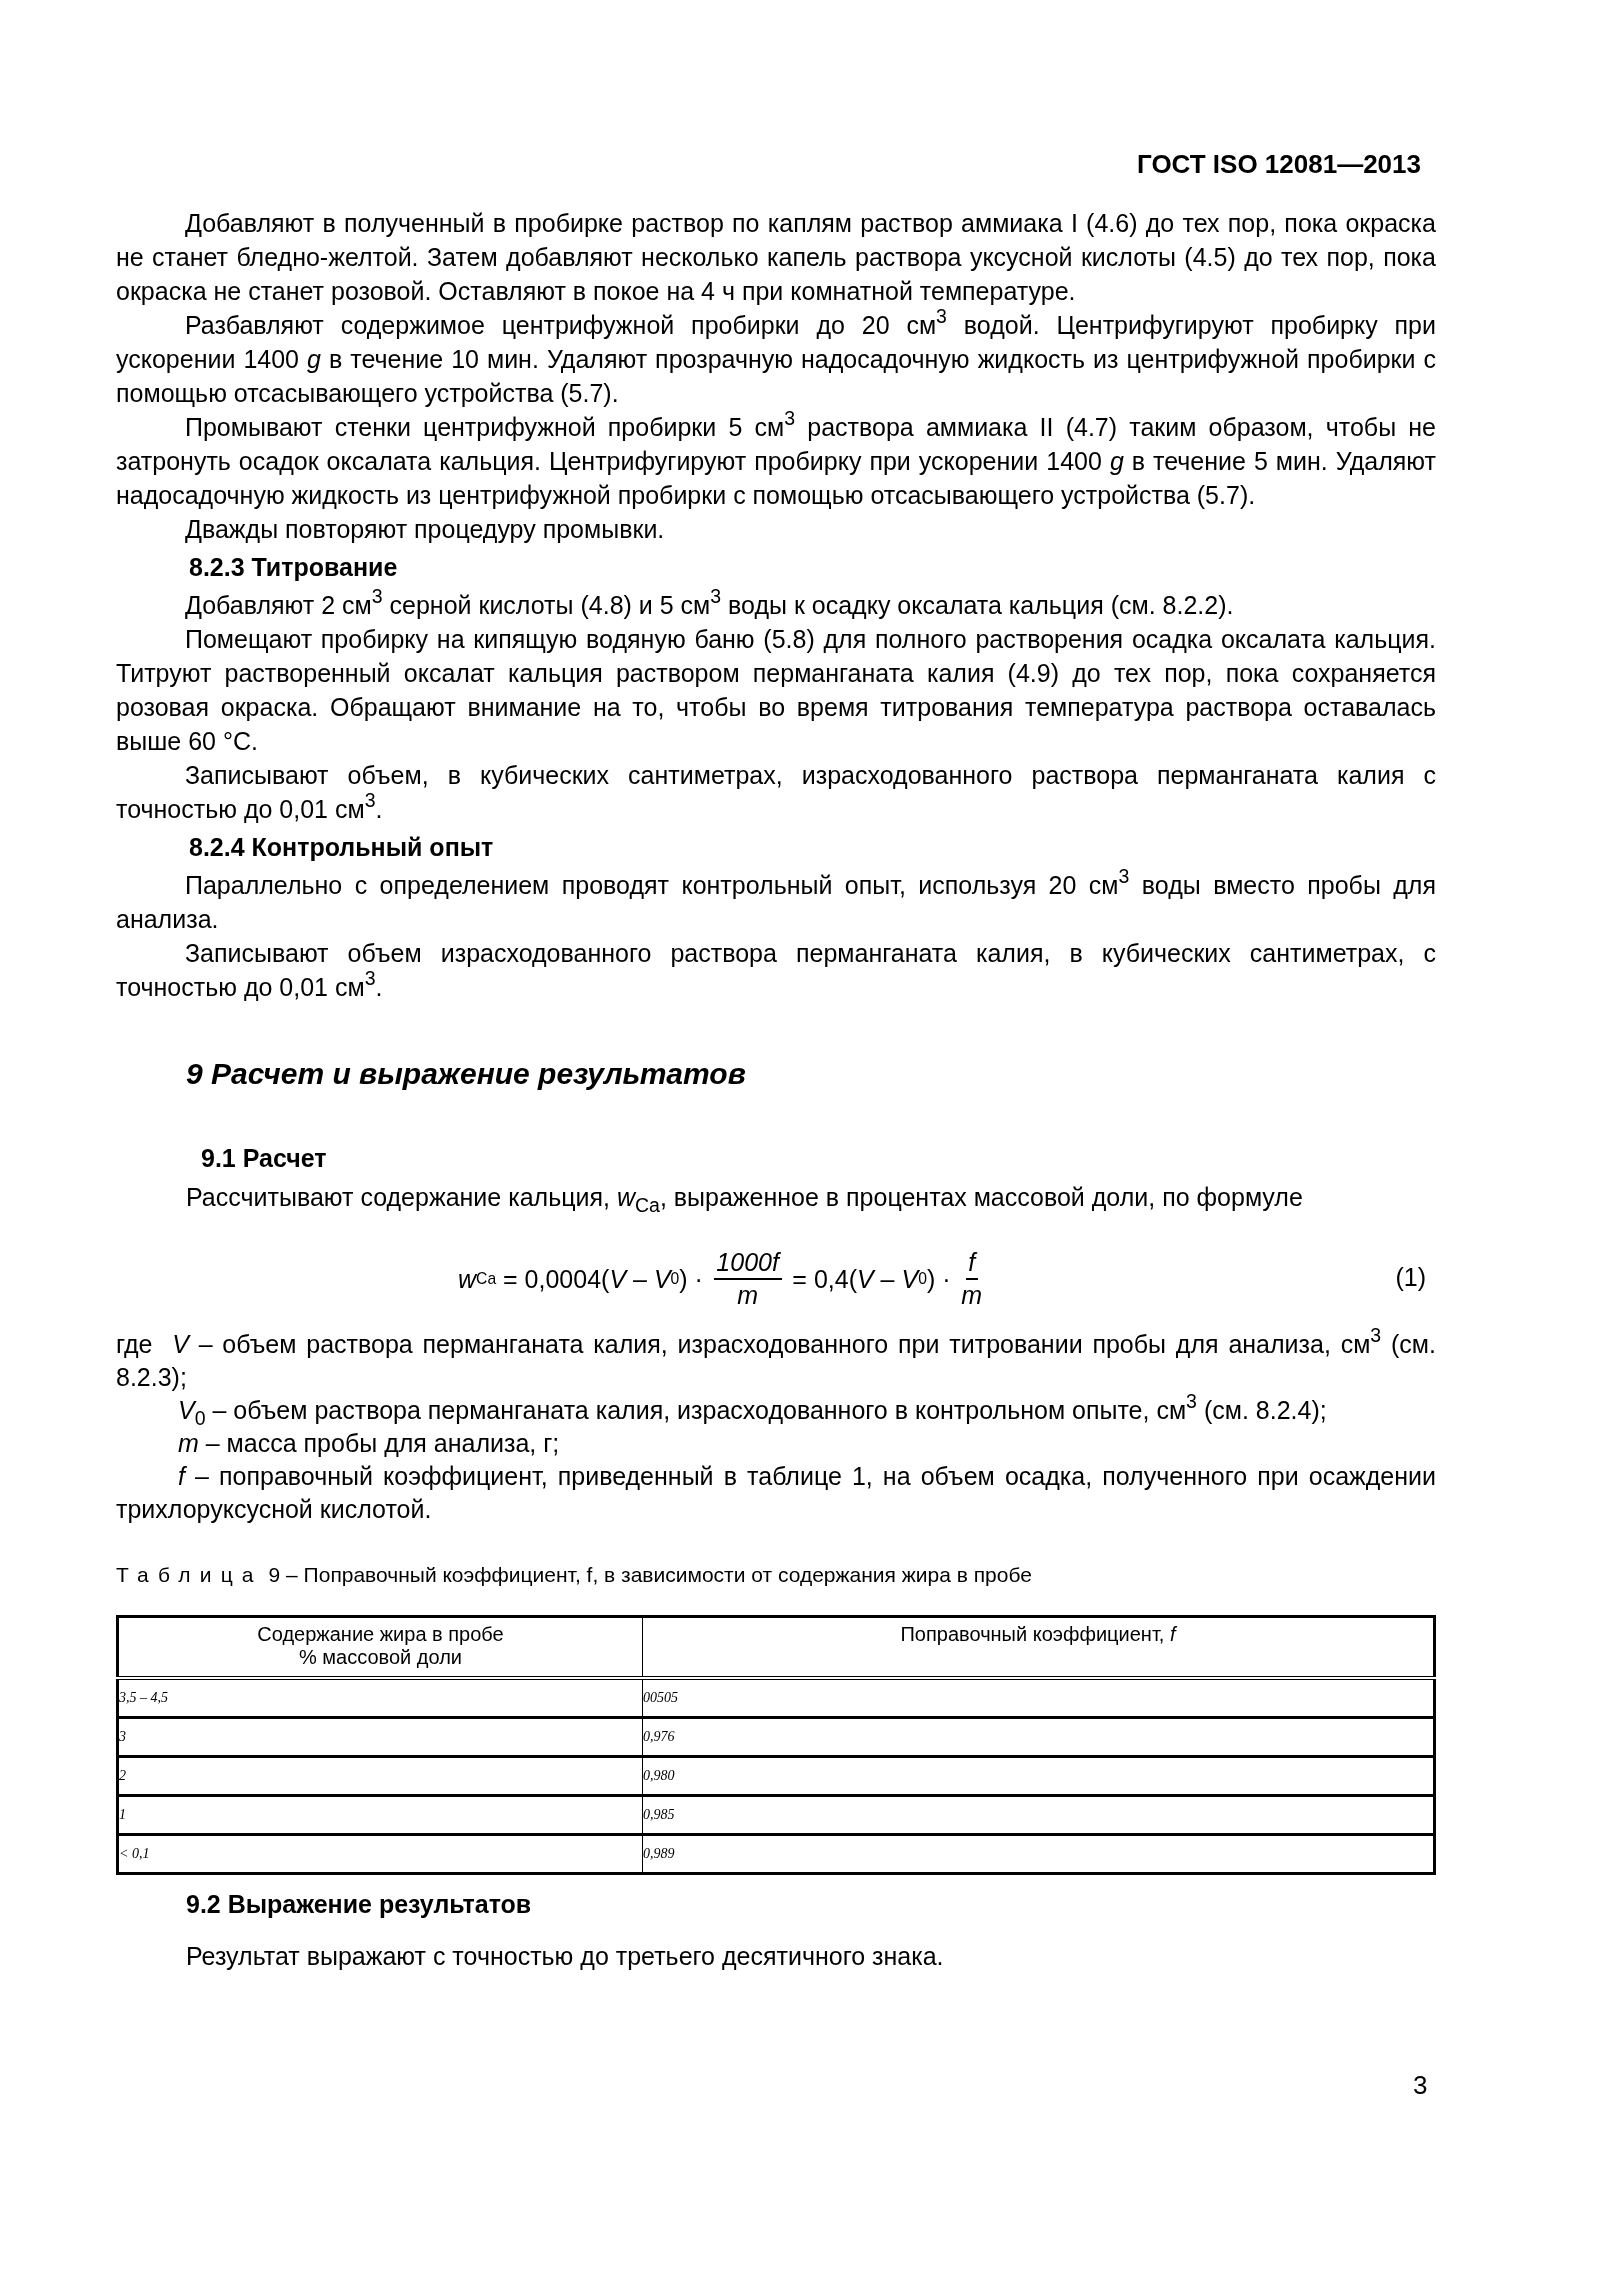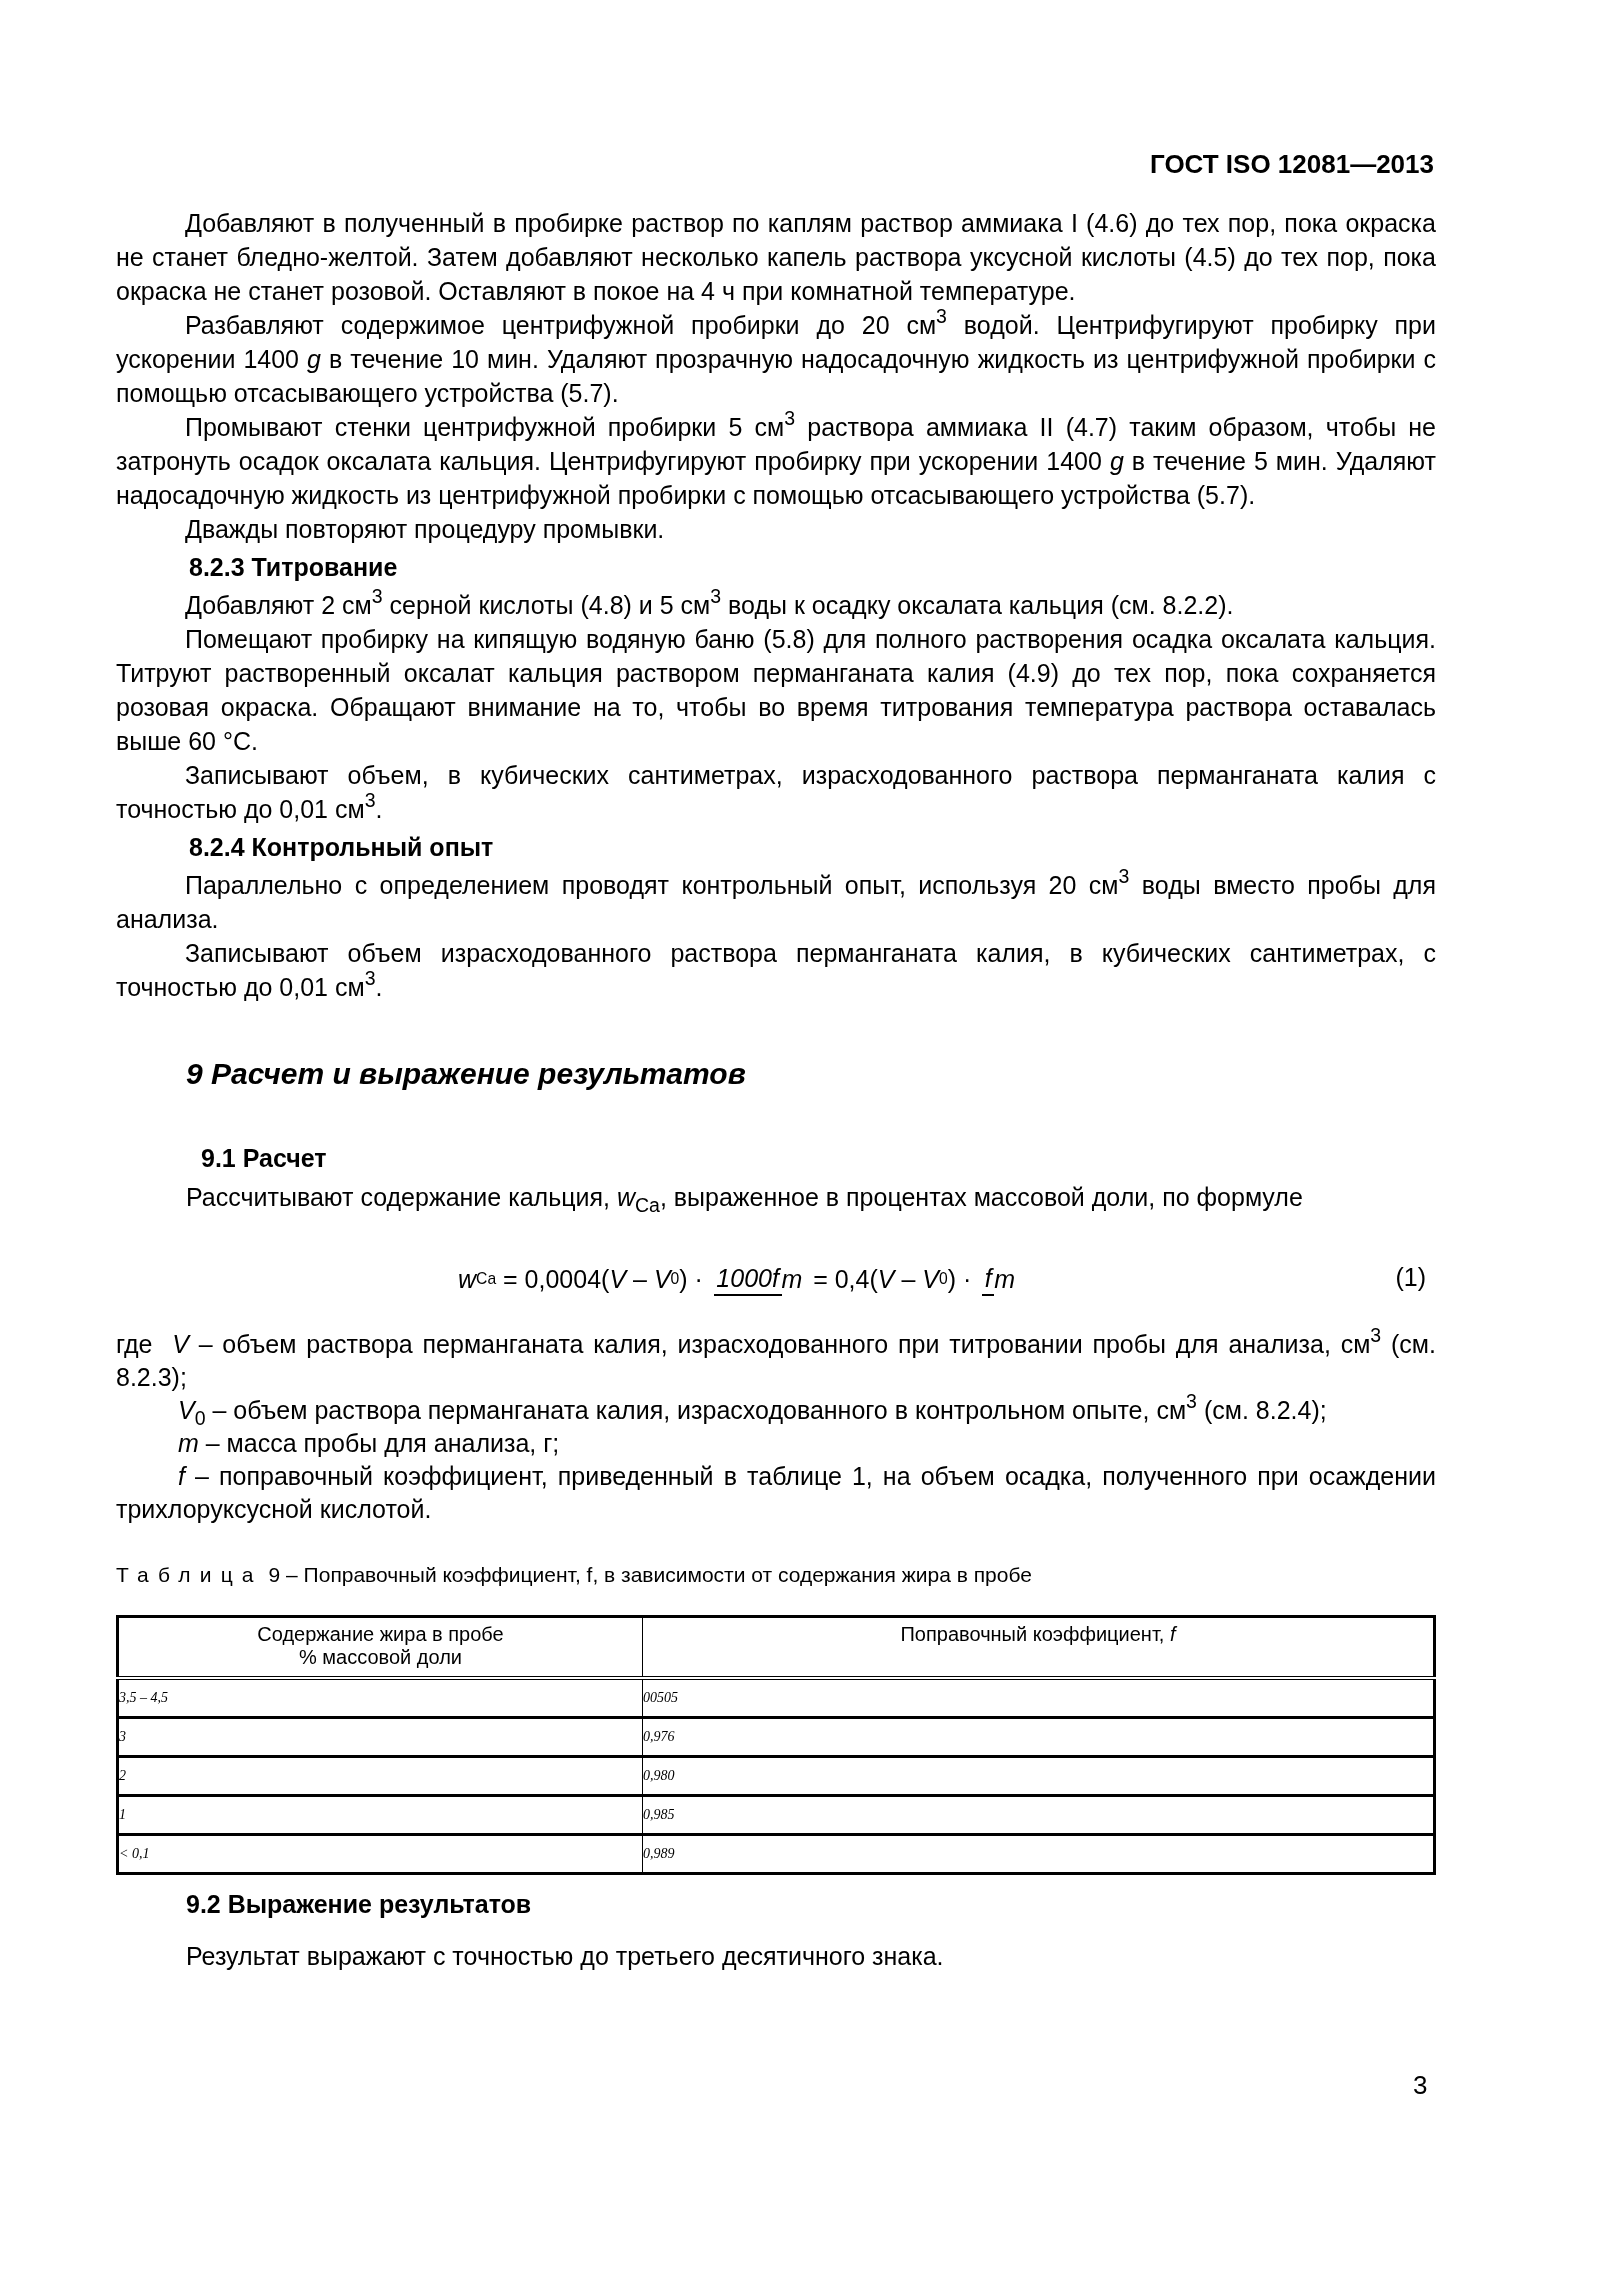--- a/index.html
+++ b/index.html
@@ -1,29 +1,29 @@
 <!DOCTYPE html>
 <html style="font-size:10.5px"><head>
 <meta charset="utf-8">
 <style>
   html, body { margin: 0; padding: 0; background: #ffffff; }
   body { width: 1622px; height: 2295px; position: relative; overflow: hidden;
          font-family: "Liberation Sans", sans-serif; color: #000; }
-  .page-header { position: absolute; top: 149px; right: 188px; font-weight: bold; font-size: 26px; }
+  .page-header { position: absolute; top: 149px; right: 201px; font-weight: bold; font-size: 26px; }
   .content { position: absolute; left: 116px; top: 206px; width: 1320px; font-size: 25px; line-height: 34px; }
   .p { margin: 0; text-align: justify; text-indent: 69px; }
   .h3 { margin: 4px; font-weight: bold; text-indent: 69px; }
   sup { font-size: 0.78em; line-height: 0; vertical-align: 0.55em; }
   sub { font-size: 0.78em; line-height: 0; vertical-align: -0.3em; }
   .h1 { position: absolute; left: 186px; top: 1057px; font-weight: bold; font-size: 30px; margin: 0; font-style: italic; }
   .h2 { position: absolute; left: 186px; top: 1129px; font-weight: bold; font-size: 25px; margin: 15px; }
   .intro { position: absolute; left: 186px; top: 1183px; font-size: 25px; margin: 0; }
   .formula { position: absolute; left: 458px; top: 1243px; width: 968px; height: 72px; font-size: 25px; }
   .formula .expr { position: absolute; left: 0; top: 0; display: flex; align-items: center; height: 72px; }
-  .frac { display: inline-flex; flex-direction: row; align-items: center; margin: 0 3.9px; }
+  .frac { display: inline-flex; flex-direction: column; align-items: center; margin: 0 3.9px; }
   .frac .num { border-bottom: 2px solid #000; padding: 0 2.6px; line-height: 31px; font-style: italic; }
   .frac .den { line-height: 31px; font-style: italic; }
   .i { font-style: italic; }
   .formula .eqno { position: absolute; right: 0; top: 19.6px; }
   .where { position: absolute; left: 116px; top: 1328px; width: 1320px; font-size: 25px; line-height: 33px; }
   .where p { margin: 0; text-align: justify; }
   .where .ind { text-indent: 62px; }
   .table-caption { position: absolute; left: 116px; top: 1563px; font-size: 21px; }
   .table-caption .spaced { letter-spacing: 9.2px; }
   table.data { position: absolute; left: 116px; top: 1615px; width: 1320px; border-collapse: collapse;

